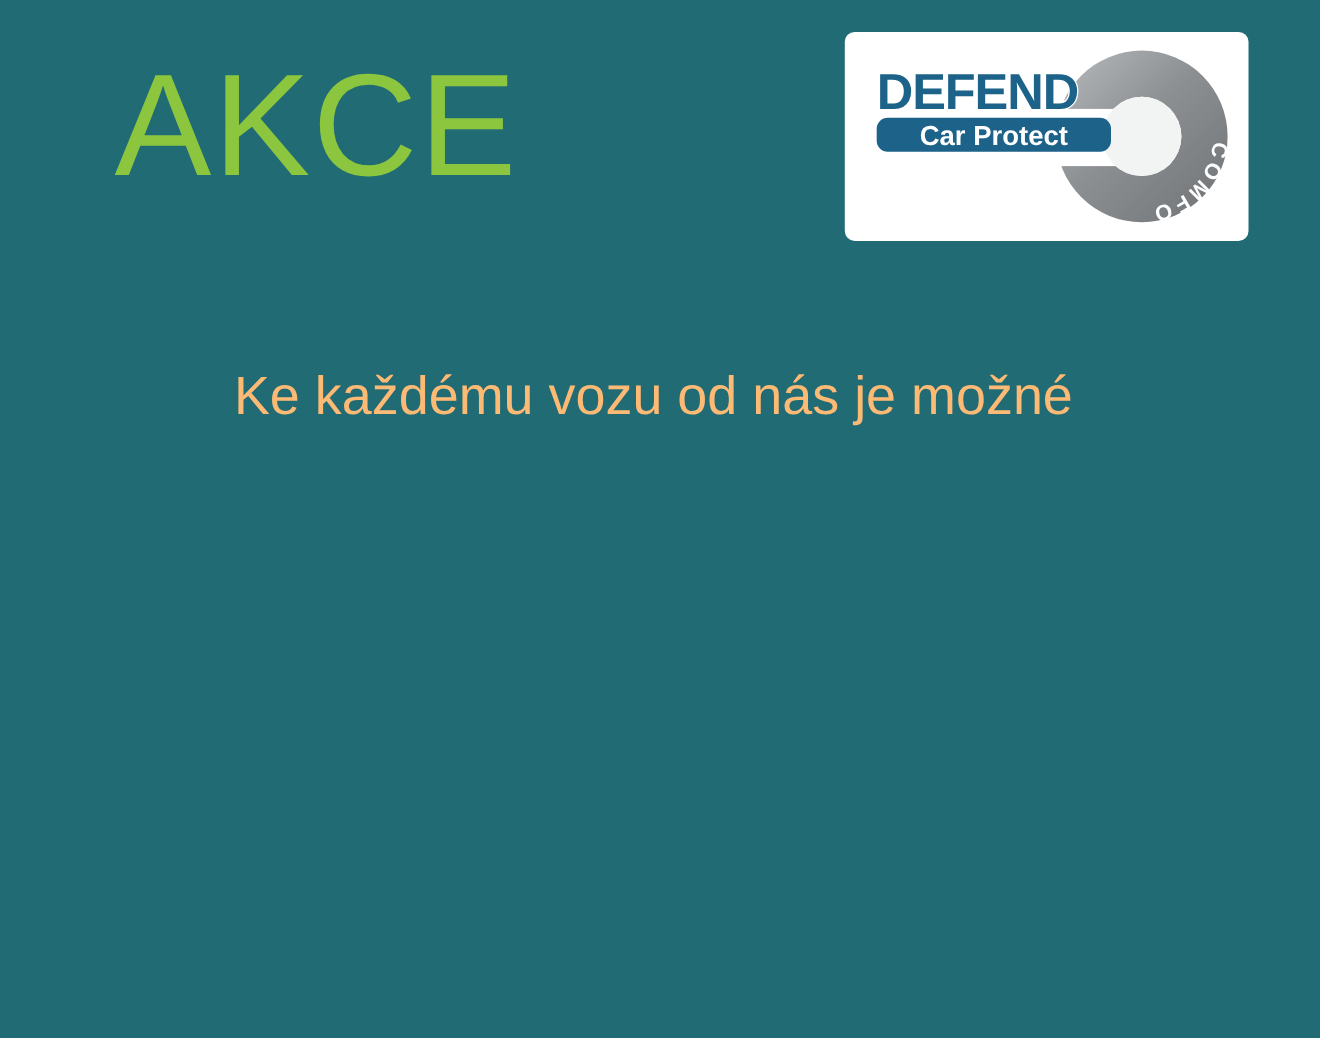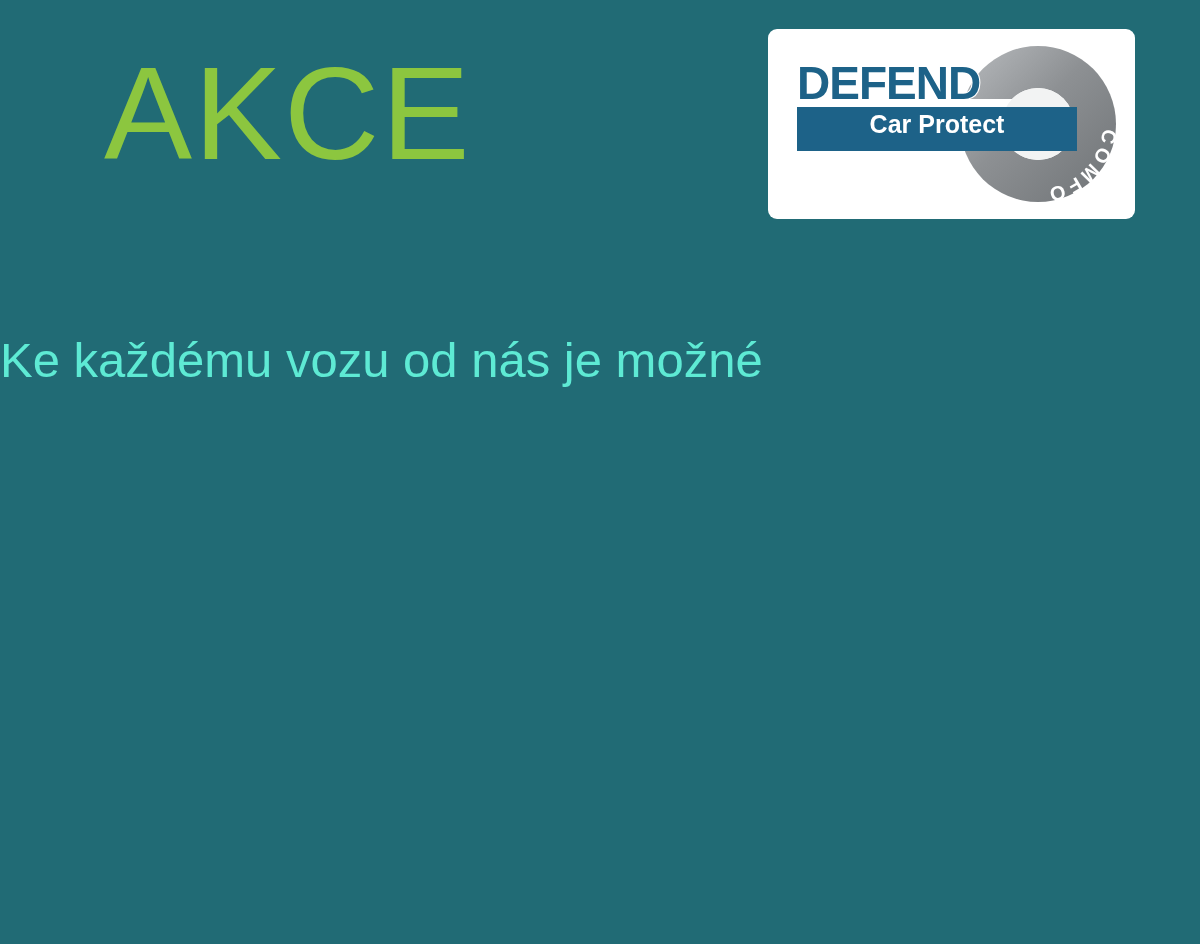--- a/index.html
+++ b/index.html
@@ -77,43 +77,43 @@
     letter-spacing: -1px;
     color: #1d6288;
     -webkit-text-stroke: 2.2px #ffffff;
     paint-order: stroke fill;
     text-align: left;
     white-space: nowrap;
     margin: 0 0 2px 0;
   }
   .car-protect-bar {
     background: #1d6288;
-    border-radius: 0;
-    padding: 5px 10px 14px 10px;
-    width: 280px;
+    border-radius: 10px;
+    padding: 5px 10px 1px 10px;
+    width: 213px;
     box-sizing: border-box;
   }
   .car-protect-text {
     font-size: 25px;
     line-height: 1;
     font-weight: 700;
     color: #ffffff;
     letter-spacing: 0px;
     text-align: center;
     white-space: nowrap;
   }
 
   
   .message {
     position: absolute;
     left: 0;
     right: 12px;
     top: 322px;
-    text-align: left;
-    color: #5eead4;
+    text-align: center;
+    color: #fdba74;
   }
   .message-line {
     font-size: 49px;
     line-height: 77px;
     font-weight: 400;
     letter-spacing: 0px;
     white-space: nowrap;
   }
   .message-strong {
     font-size: 54px;

